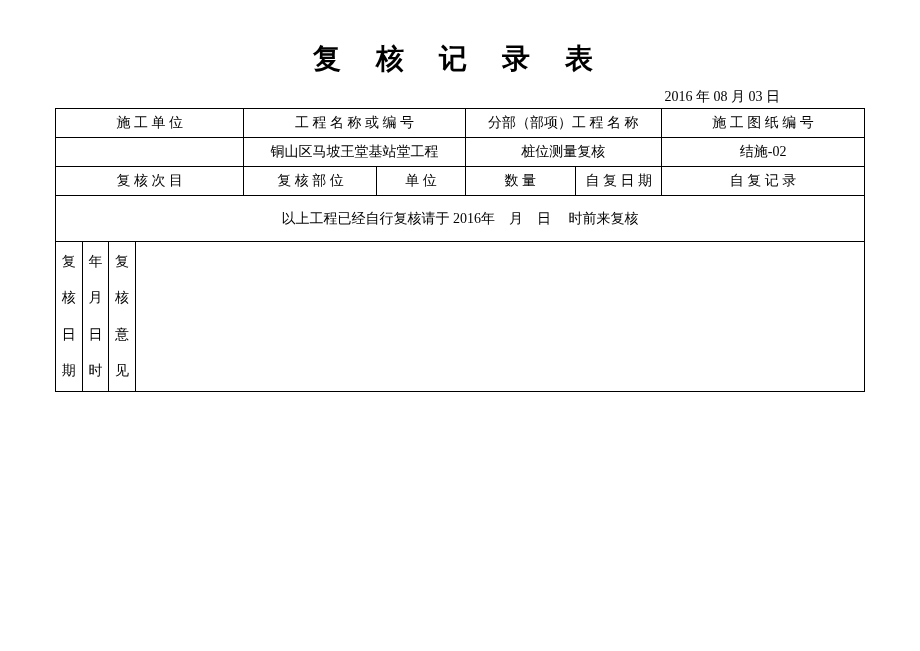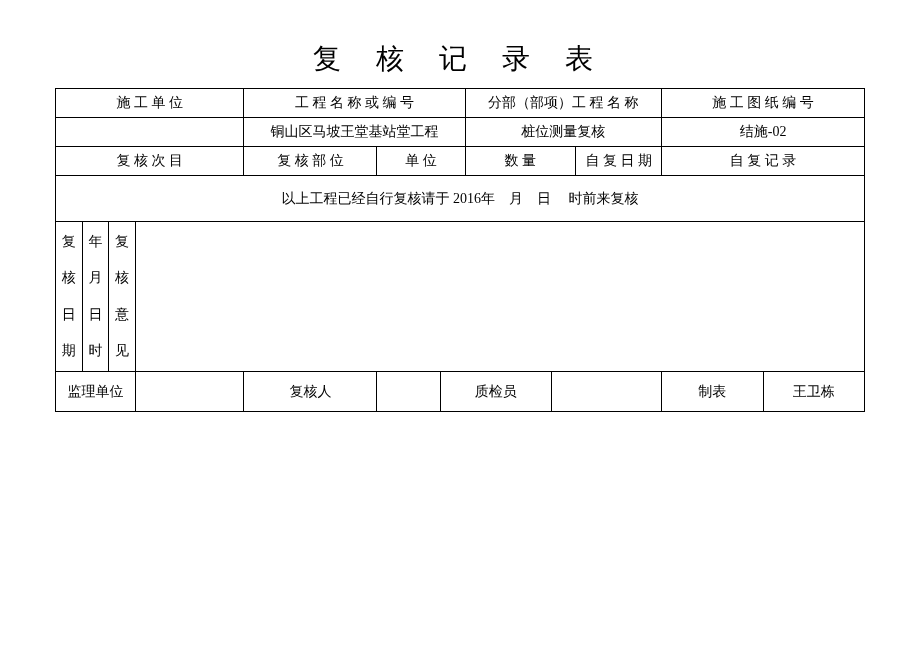--- a/index.html
+++ b/index.html
@@ -15,21 +15,21 @@
       position: relative;
     }
     .container {
       padding: 40px 55px 0 55px;
     }
     .title {
       text-align: center;
       font-size: 28px;
       letter-spacing: 14px;
       margin-bottom: 10px;
-      font-weight: normal;
+      font-weight: bold;
     }
     .date-line {
       text-align: right;
       font-size: 14px;
       padding-right: 85px;
       margin-bottom: 2px;
     }
     table {
       width: 100%;
       border-collapse: collapse;
@@ -59,20 +59,21 @@
     }
     .big-blank-right {
       border-left: 1px solid #000;
     }
   </style>
 </head>
 <body>
 
 <div class="container">
   <h1 class="title">复 核 记 录 表</h1>
+  <div class="date-line">2016 年 08 月 03 日</div>
 
   <table>
     <colgroup>
       <col style="width:26px">
       <col style="width:26px">
       <col style="width:26px">
       <col style="width:106px">
       <col style="width:130px">
       <col style="width:62px">
       <col style="width:24px">
@@ -127,25 +128,15 @@
       </td>
       <td class="vertical-cell">
         <div>复</div>
         <div>核</div>
         <div>意</div>
         <div>见</div>
       </td>
       <td colspan="9" class="big-blank-right"></td>
     </tr>
 
-    <tr class="r7">
-      <td colspan="3">监理单位</td>
-      <td></td>
-      <td>复核人</td>
-      <td></td>
-      <td colspan="2">质检员</td>
-      <td colspan="2"></td>
-      <td>制表</td>
-      <td>王卫栋</td>
-    </tr>
   </tbody>
     </table>
 </div>
 
 </body></html>

